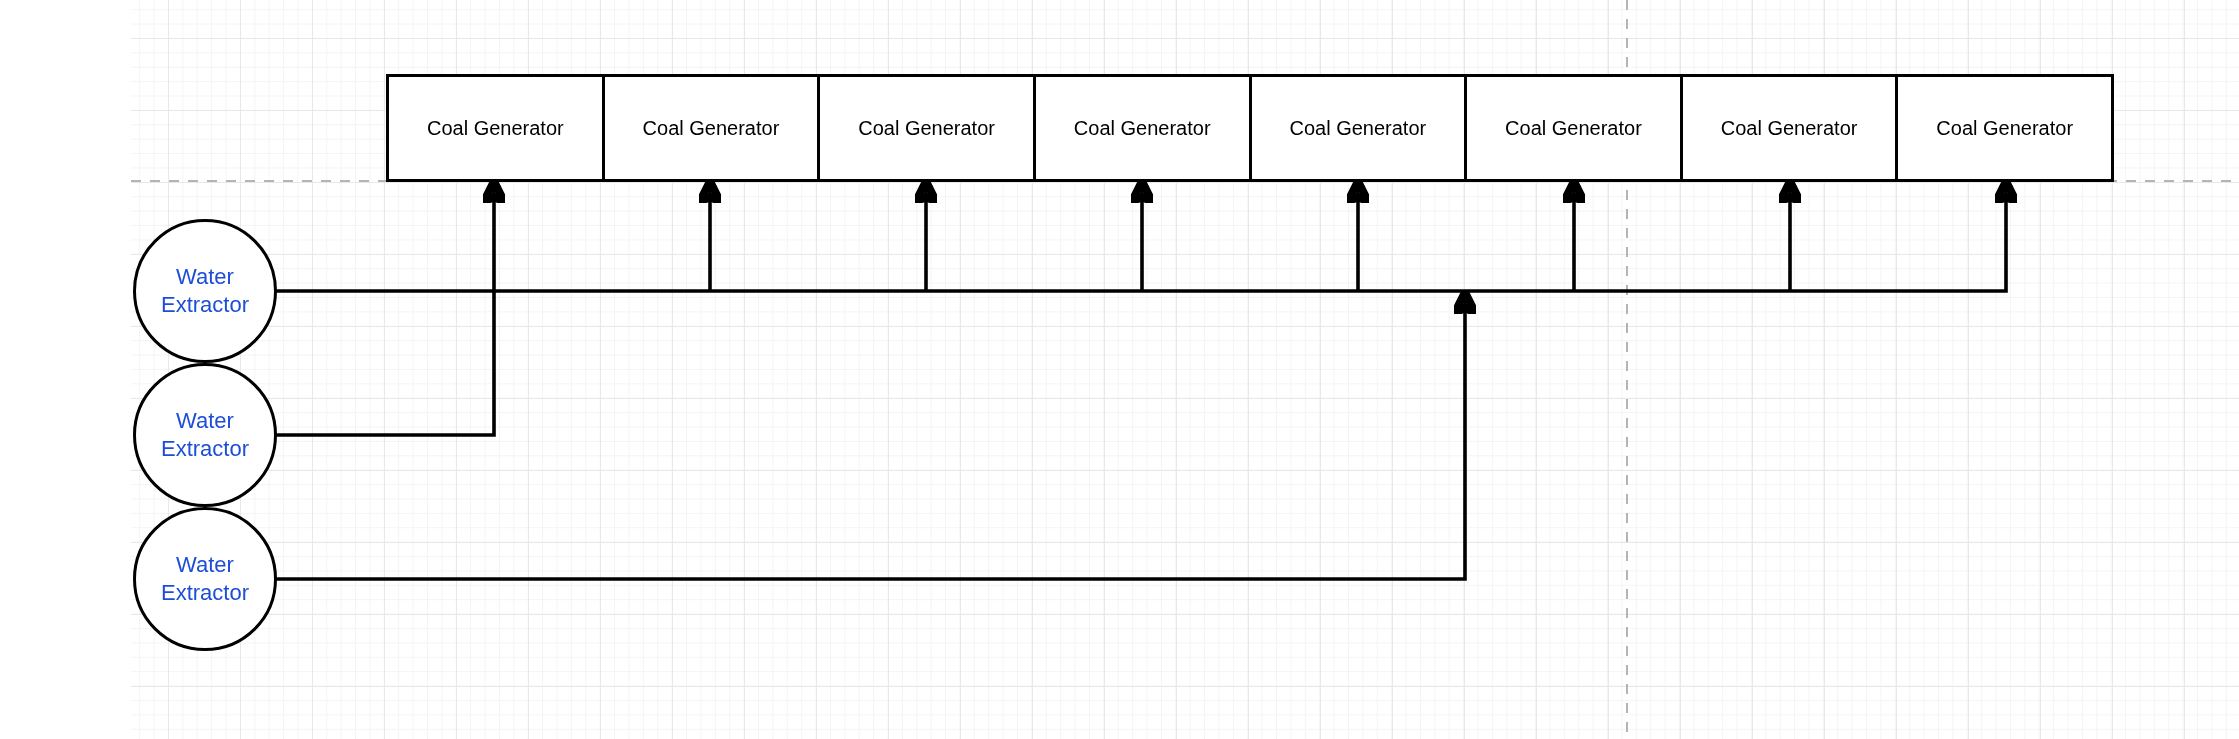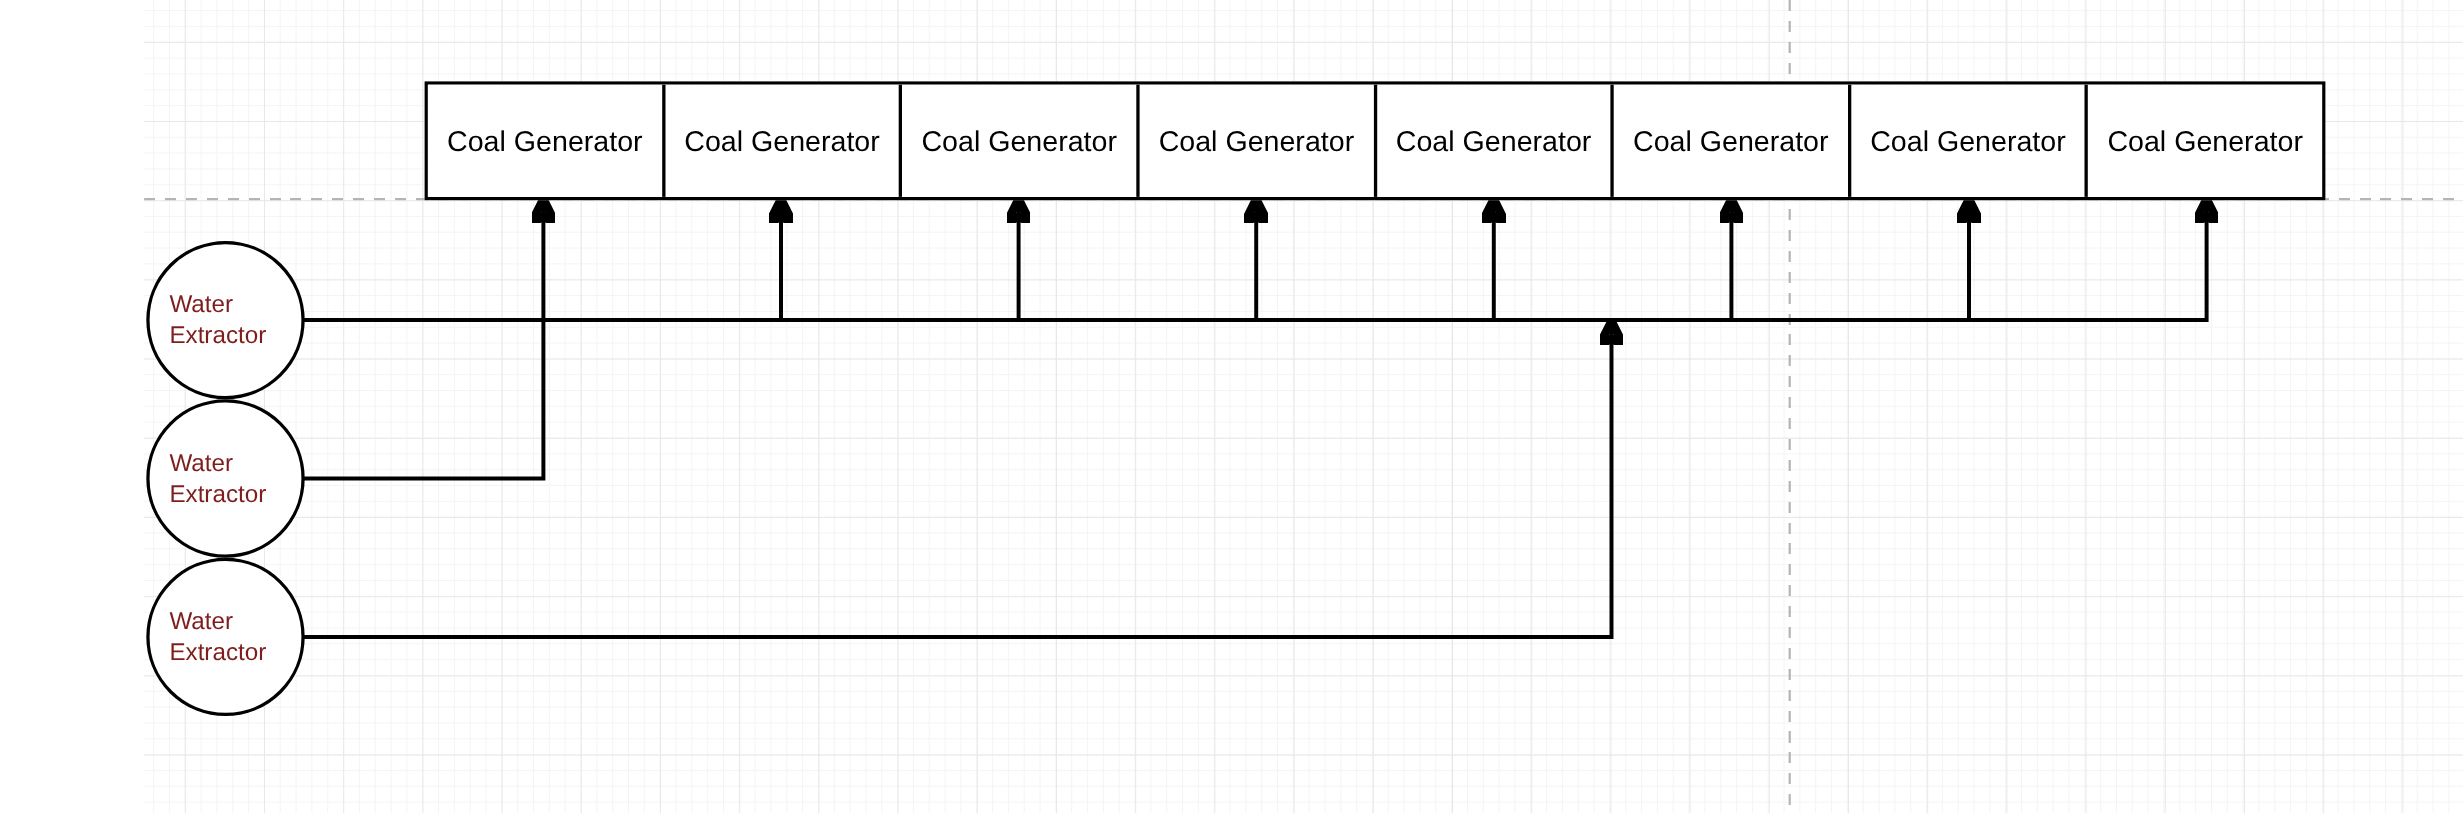--- a/index.html
+++ b/index.html
@@ -78,43 +78,43 @@
     display: flex;
     z-index: 3;
   }
   .coal-cell {
     flex: 1 1 0;
     border-left: 3.6px solid #000000;
     background: #ffffff;
     display: flex;
     align-items: center;
     justify-content: center;
-    font-size: 26px;
+    font-size: 20px;
     color: #000000;
     white-space: nowrap;
     text-align: center;
   }
   .coal-cell:first-child { border-left: none; }
   
   .node-circle {
     position: absolute;
     left: 133px;
     width: 144px;
     height: 144px;
     box-sizing: border-box;
     border: 3.6px solid #000000;
     border-radius: 50%;
     background: #ffffff;
     display: flex;
     align-items: center;
     justify-content: center;
-    text-align: left;
+    text-align: center;
     font-size: 22px;
     line-height: 1.26;
-    color: #7f1d1d;
+    color: #1d4ed8;
     padding: 0 18px;
     z-index: 3;
   }
 </style>
 </head>
 <body>
 
 <div id="stage">
 
   <div id="grid"></div>

